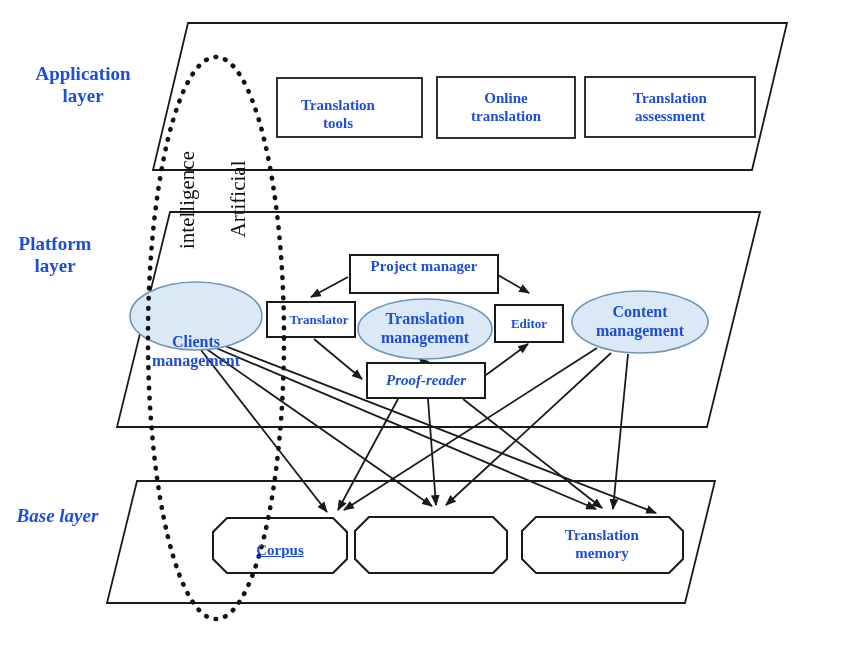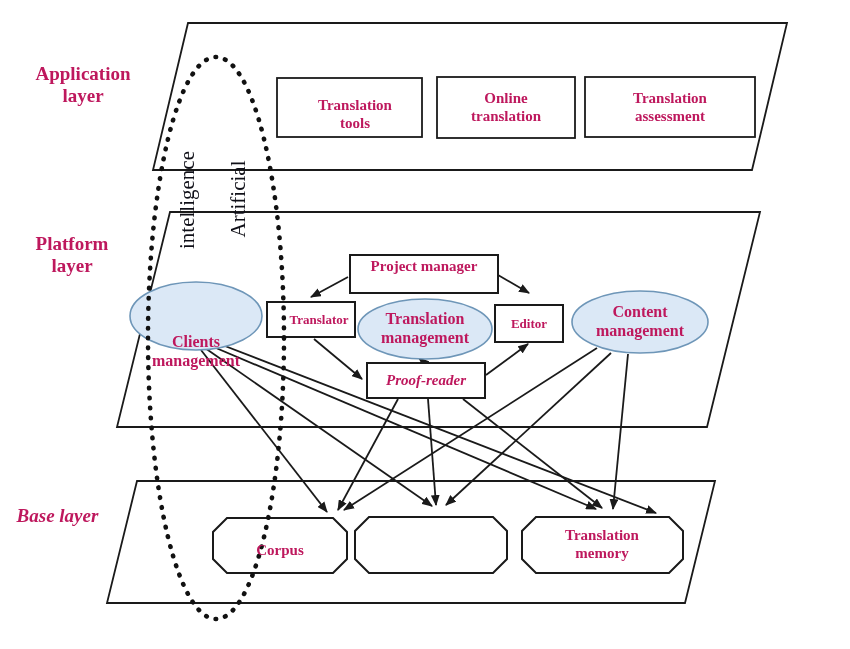--- a/index.html
+++ b/index.html
@@ -11,21 +11,21 @@
     color:#121220;
     overflow:hidden;
   }
   #shapes{position:absolute;left:0;top:0;width:850px;height:649px;}
   .lbl{
     position:absolute;
     display:flex;align-items:center;justify-content:center;
     text-align:center;
     font-weight:bold;
     line-height:1.18;
-    color:#be185d;
+    color:#1d4ed8;
     pointer-events:none;
   }
   .layer-lbl{font-size:19px;}
   .node-lbl{font-size:15px;}
   .node-lbl-sm{font-size:13px;}
   .ellipse-lbl{font-size:16px;}
   .ai-word{
     position:absolute;
     display:flex;align-items:center;justify-content:center;
     font-weight:normal;
@@ -86,34 +86,34 @@
     <ellipse cx="640" cy="322" rx="68" ry="31" fill="#dbe8f6" stroke="#6e96b8" stroke-width="1.6"></ellipse>
 
     <polygon points="227,518 333,518 347,532 347,559 333,573 227,573 213,559 213,532" fill="#ffffff" stroke="#1a1a1a" stroke-width="2"></polygon>
     <polygon points="369,517 493,517 507,531 507,559 493,573 369,573 355,559 355,531" fill="#ffffff" stroke="#1a1a1a" stroke-width="2"></polygon>
     <polygon points="536,517 669,517 683,531 683,559 669,573 536,573 522,559 522,531" fill="#ffffff" stroke="#1a1a1a" stroke-width="2"></polygon>
 
     <ellipse cx="216" cy="338" rx="68" ry="281" fill="none" stroke="#111111" stroke-width="4.6" stroke-dasharray="0.6 9.4" stroke-linecap="round"></ellipse>
   </svg>
 
   <div class="lbl layer-lbl" style="left:33px;top:58px;width:100px;height:54px;">Application layer</div>
-  <div class="lbl layer-lbl" style="left:27px;top:228px;width:90px;height:54px;">Platform layer</div>
+  <div class="lbl layer-lbl" style="left:10px;top:228px;width:90px;height:54px;">Platform layer</div>
   <div class="lbl layer-lbl nowrap" style="left:5px;top:503px;width:105px;height:26px;font-style:italic;">Base layer</div>
 
   <div class="ai-word" style="left:148px;top:186px;width:180px;height:26px;">Artificial</div>
   <div class="ai-word" style="left:87px;top:187px;width:200px;height:26px;">intelligence</div>
 
-  <div class="lbl node-lbl" style="left:305px;top:80px;width:100px;height:69px;">Translation tools</div>
+  <div class="lbl node-lbl" style="left:288px;top:80px;width:100px;height:69px;">Translation tools</div>
   <div class="lbl node-lbl" style="left:458px;top:79px;width:96px;height:58px;">Online translation</div>
   <div class="lbl node-lbl" style="left:610px;top:79px;width:120px;height:57px;">Translation assessment</div>
 
   <div class="lbl node-lbl nowrap" style="left:352px;top:257px;width:144px;height:20px;">Project manager</div>
   <div class="lbl ellipse-lbl" style="left:140px;top:284px;width:112px;height:64px;margin-top:36px;">Clients management</div>
   <div class="lbl node-lbl-sm" style="left:269px;top:304px;width:100px;height:31px;border-radius:9px;">Translator</div>
   <div class="lbl ellipse-lbl" style="left:369px;top:300px;width:112px;height:58px;">Translation management</div>
   <div class="lbl node-lbl-sm" style="left:497px;top:307px;width:64px;height:33px;">Editor</div>
   <div class="lbl ellipse-lbl" style="left:584px;top:292px;width:112px;height:60px;">Content management</div>
   <div class="lbl node-lbl nowrap" style="left:369px;top:365px;width:114px;height:31px;font-style:italic;">Proof-reader</div>
 
-  <div class="lbl node-lbl nowrap" style="left:215px;top:520px;width:130px;height:62px;">Corpus</div>
+  <div class="lbl node-lbl nowrap" style="left:215px;top:520px;width:130px;height:62px;text-decoration:underline;">Corpus</div>
   <div class="lbl node-lbl" style="left:552px;top:519px;width:100px;height:52px;">Translation memory</div>
 
 </div>
 
 </body></html>

